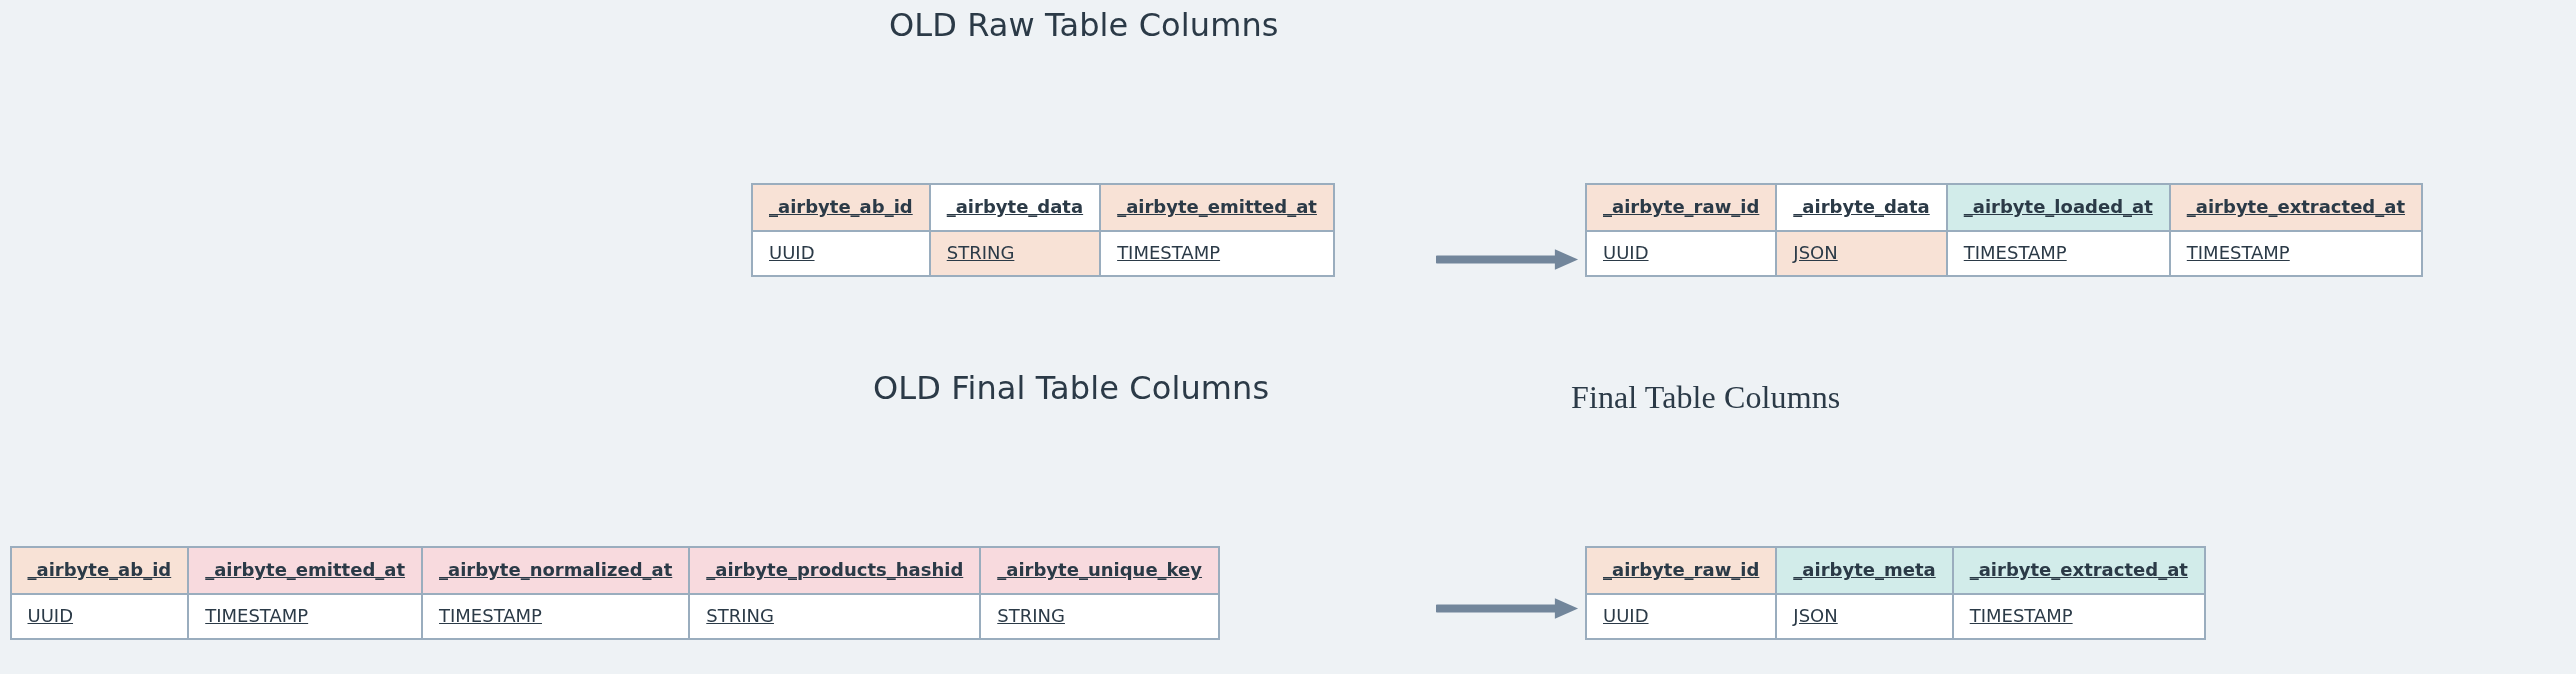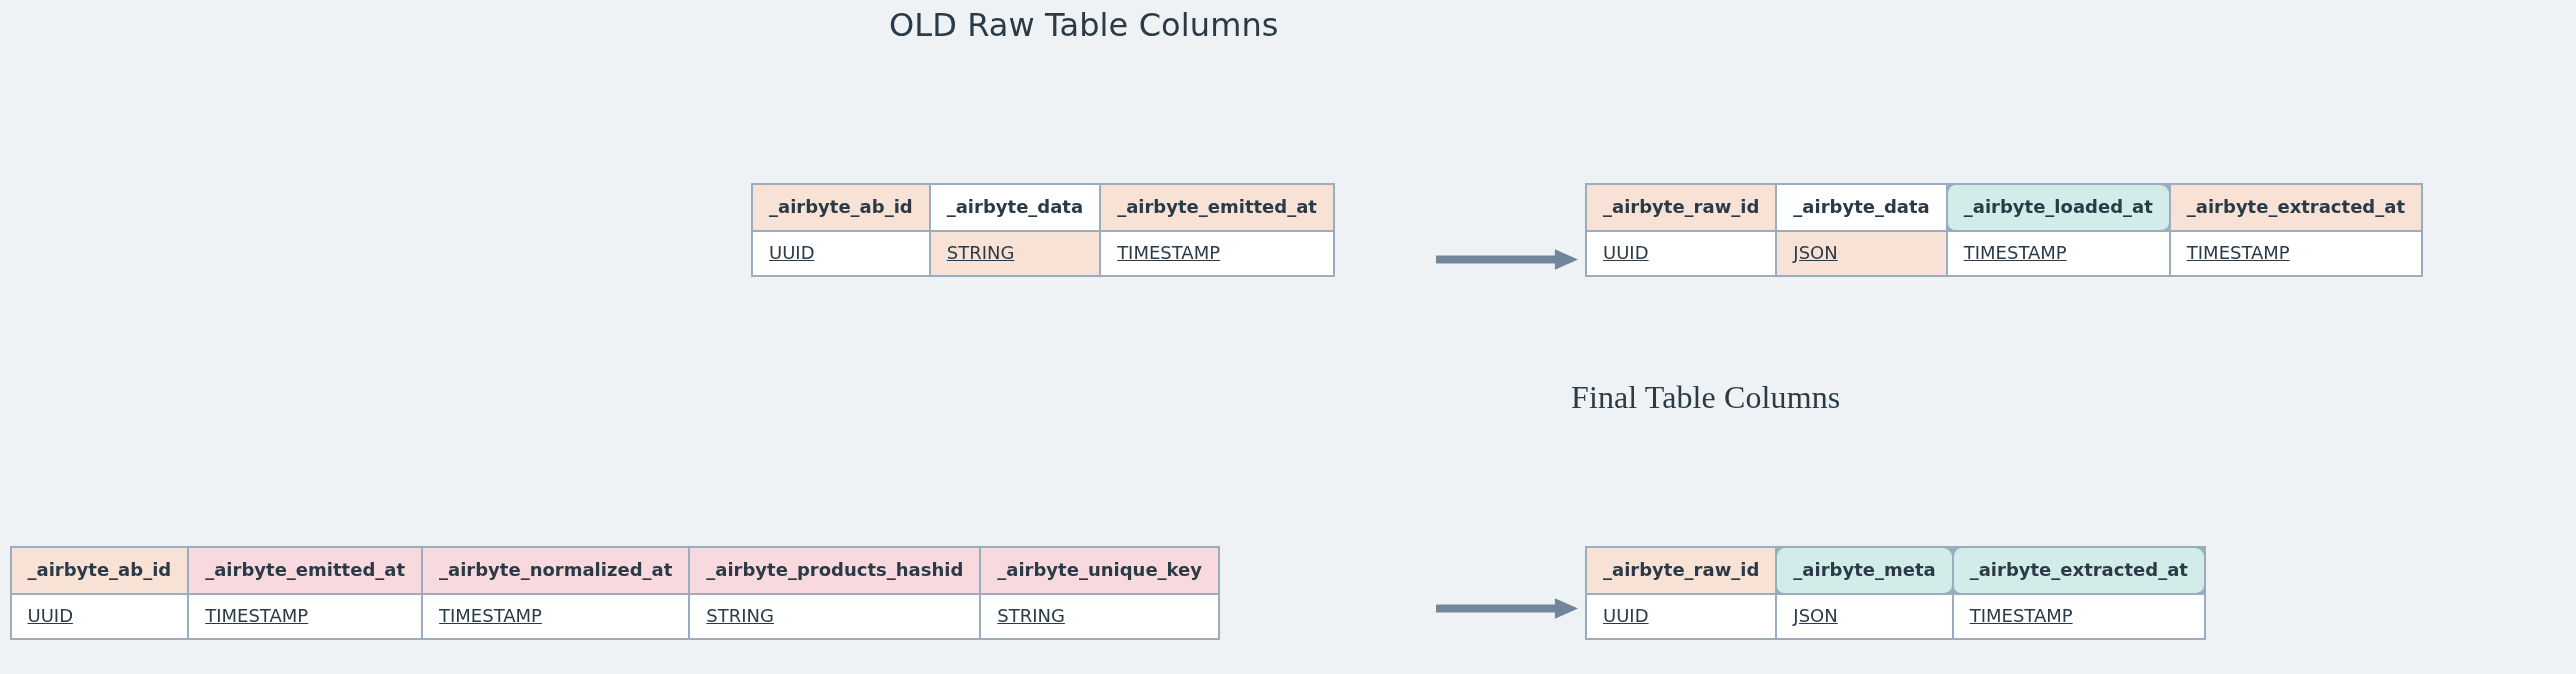--- a/index.html
+++ b/index.html
@@ -51,38 +51,38 @@
     display: block;
     padding: 9.5px 14.5px 10.2px 14.5px;
     white-space: nowrap;
     line-height: 1.15;
   }
   .tbl tr.head td {
     font-weight: 700;
     font-size: 18px;
     text-align: center;
   }
-  .tbl tr.head td .cellbox { padding: 11.6px 16px 12.4px 16px; }
+  .tbl tr.head td .cellbox { padding: 11.6px 16px 12.4px 16px; text-decoration: underline; }
   .tbl tr.body td {
     font-weight: 400;
     font-size: 18px;
     text-align: left;
   }
   .tbl tr.body td .cellbox { padding: 11px 16px 11.6px 16px; text-decoration: underline; }
 
   
   .tbl td { box-shadow: 0 0 0 0 transparent; }
   .tbl tr.head td { border-bottom: 2.2px solid #9aadbe; }
   .tbl td + td { border-left: 2.2px solid #9aadbe; }
 
   
   .fill-white { background: #ffffff !important; }
   .fill-peach { background: #f8e2d6 !important; }
   .fill-pink  { background: #f8dade !important; }
-  .fill-teal  { background: #d2ecea !important; border-radius: 9px; }
+  .fill-teal  { background: #d2ecea !important; }
 
   
   .tbl-old-raw   { left: 751px; top: 183px; }
   .tbl-new-raw   { left: 1585px; top: 183px; }
   .tbl-old-final { left: 9.5px;   top: 546px; }
   .tbl-new-final { left: 1585px; top: 546px; }
 
   
   .arrow {
     position: absolute;
@@ -91,20 +91,21 @@
   }
   .arrow-top    { left: 1436px; top: 245px; width: 145px; }
   .arrow-bottom { left: 1436px; top: 594px; width: 145px; }
 </style>
 </head>
 <body>
 
 <div class="stage">
 
   <div class="title title-old-raw">OLD Raw Table Columns</div>
+  <div class="title title-old-final">OLD Final Table Columns</div>
   <div class="title title-new-final">Final Table Columns</div>
 
   <table class="tbl tbl-old-raw">
     <tbody>
       <tr class="head">
           <td class="fill-peach">
             <span class="cellbox">_airbyte_ab_id</span>
           </td>
           <td class="fill-white">
             <span class="cellbox">_airbyte_data</span>

